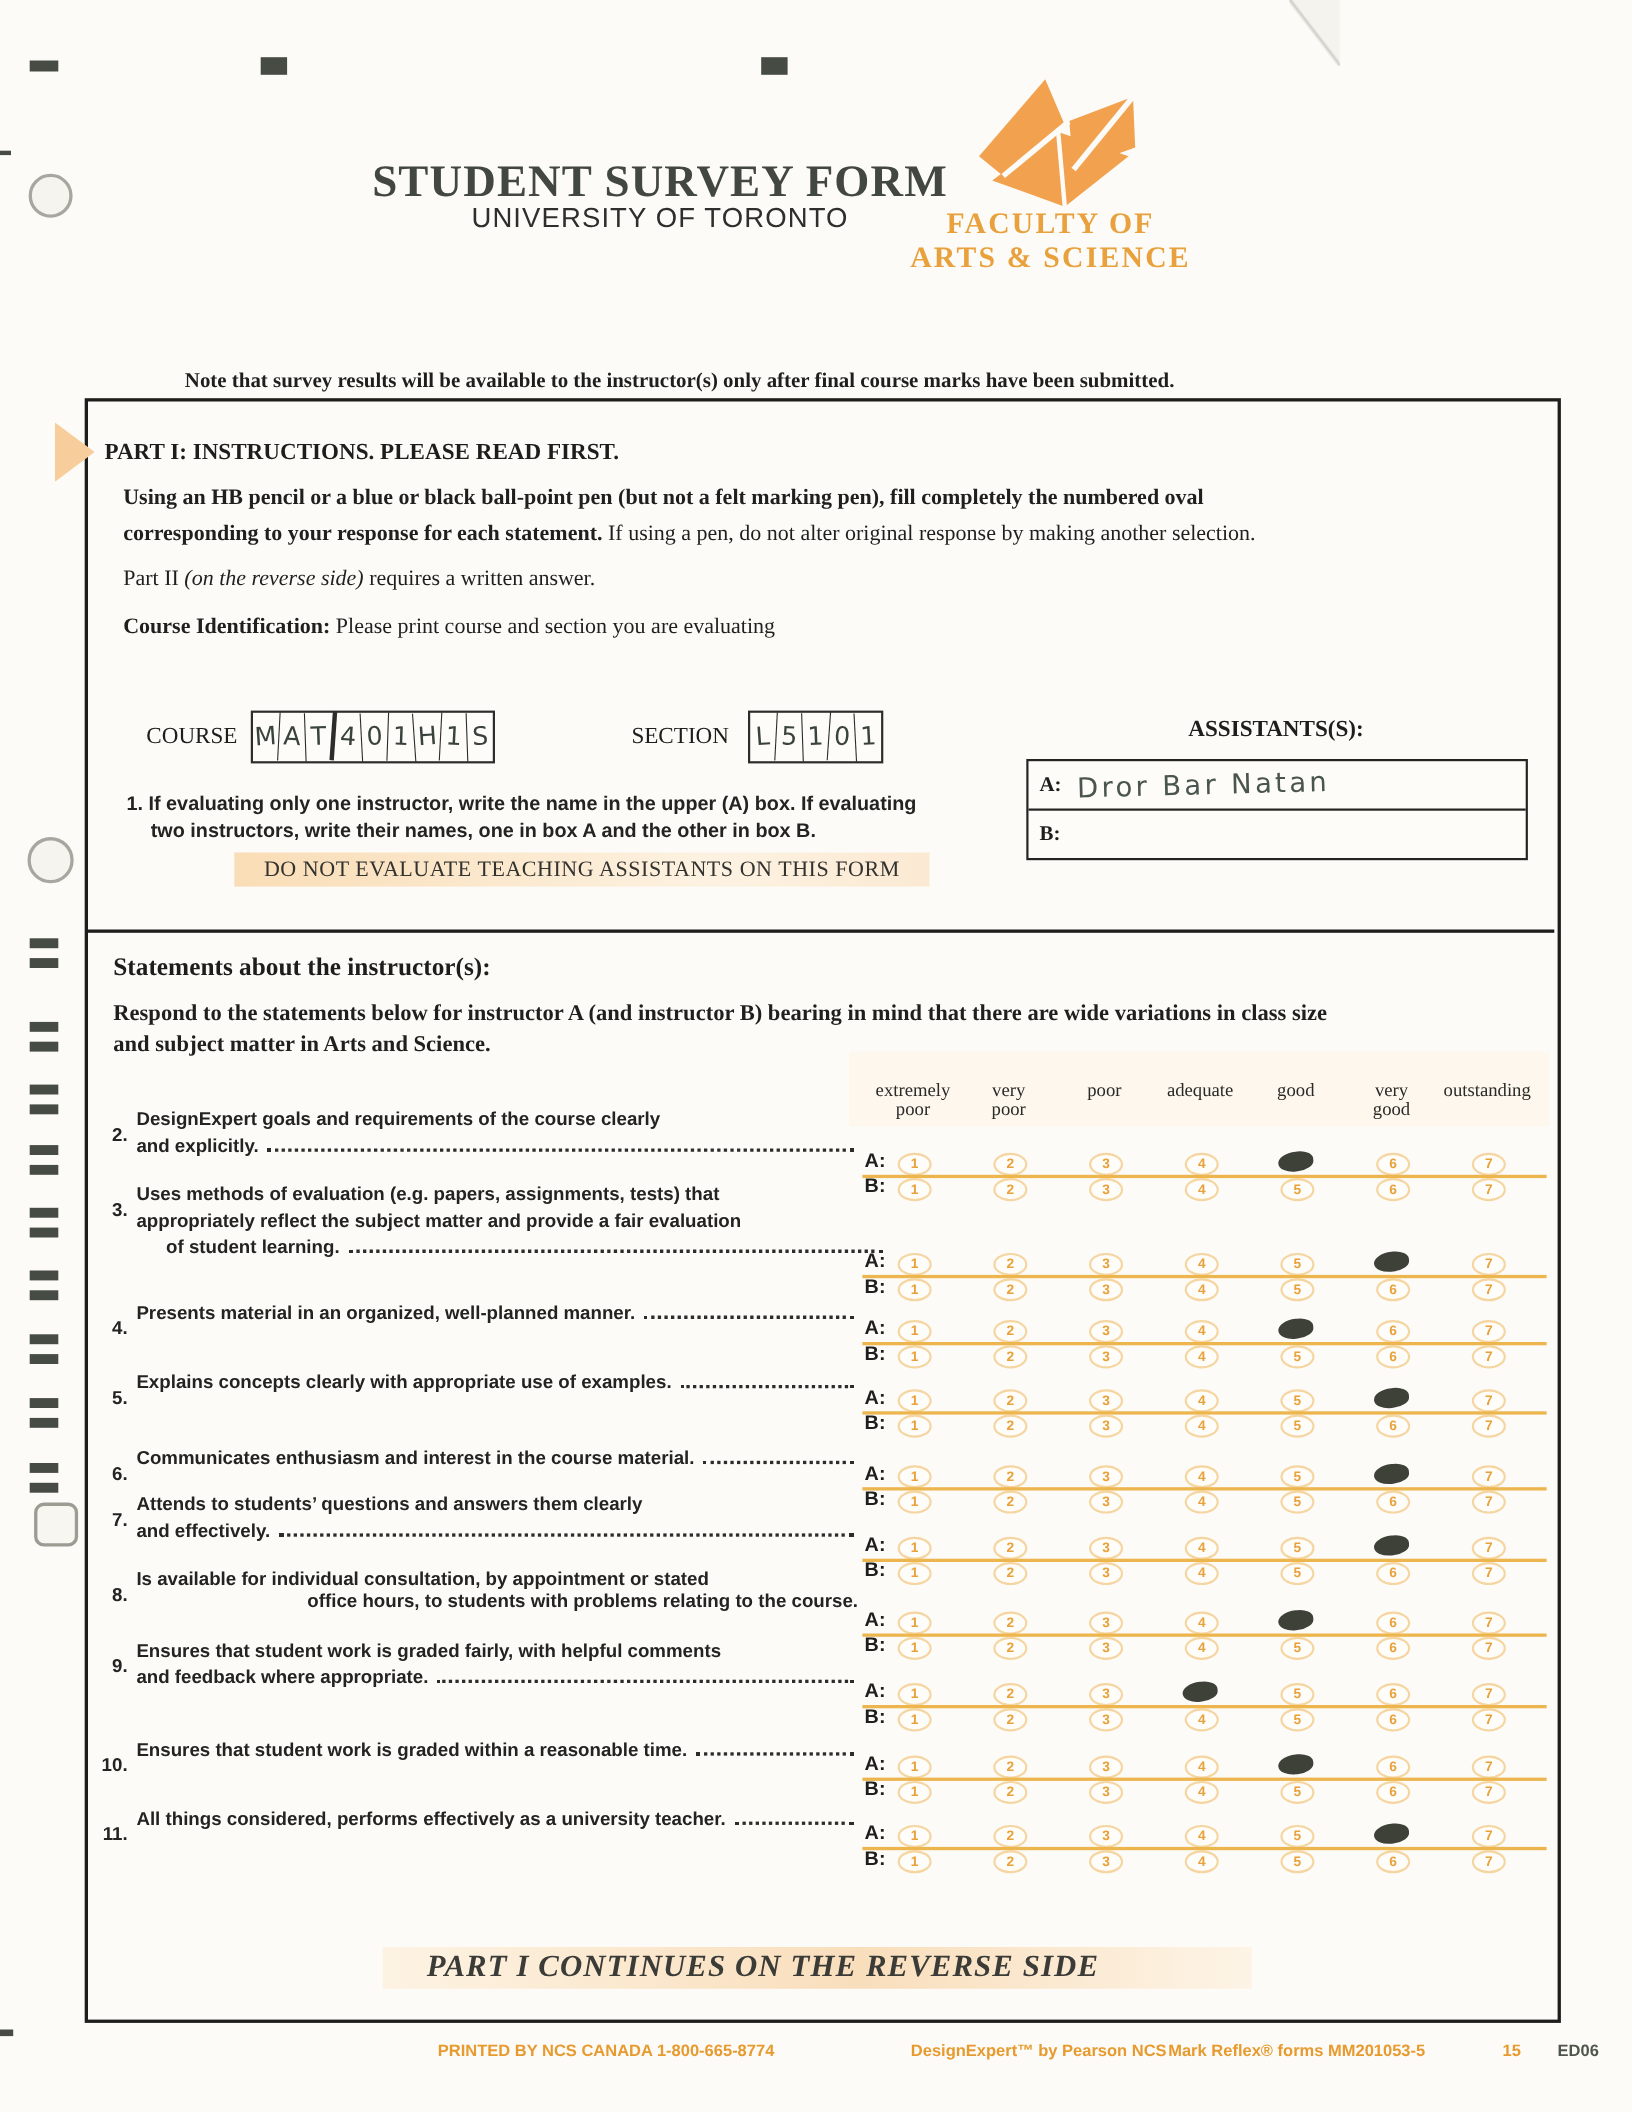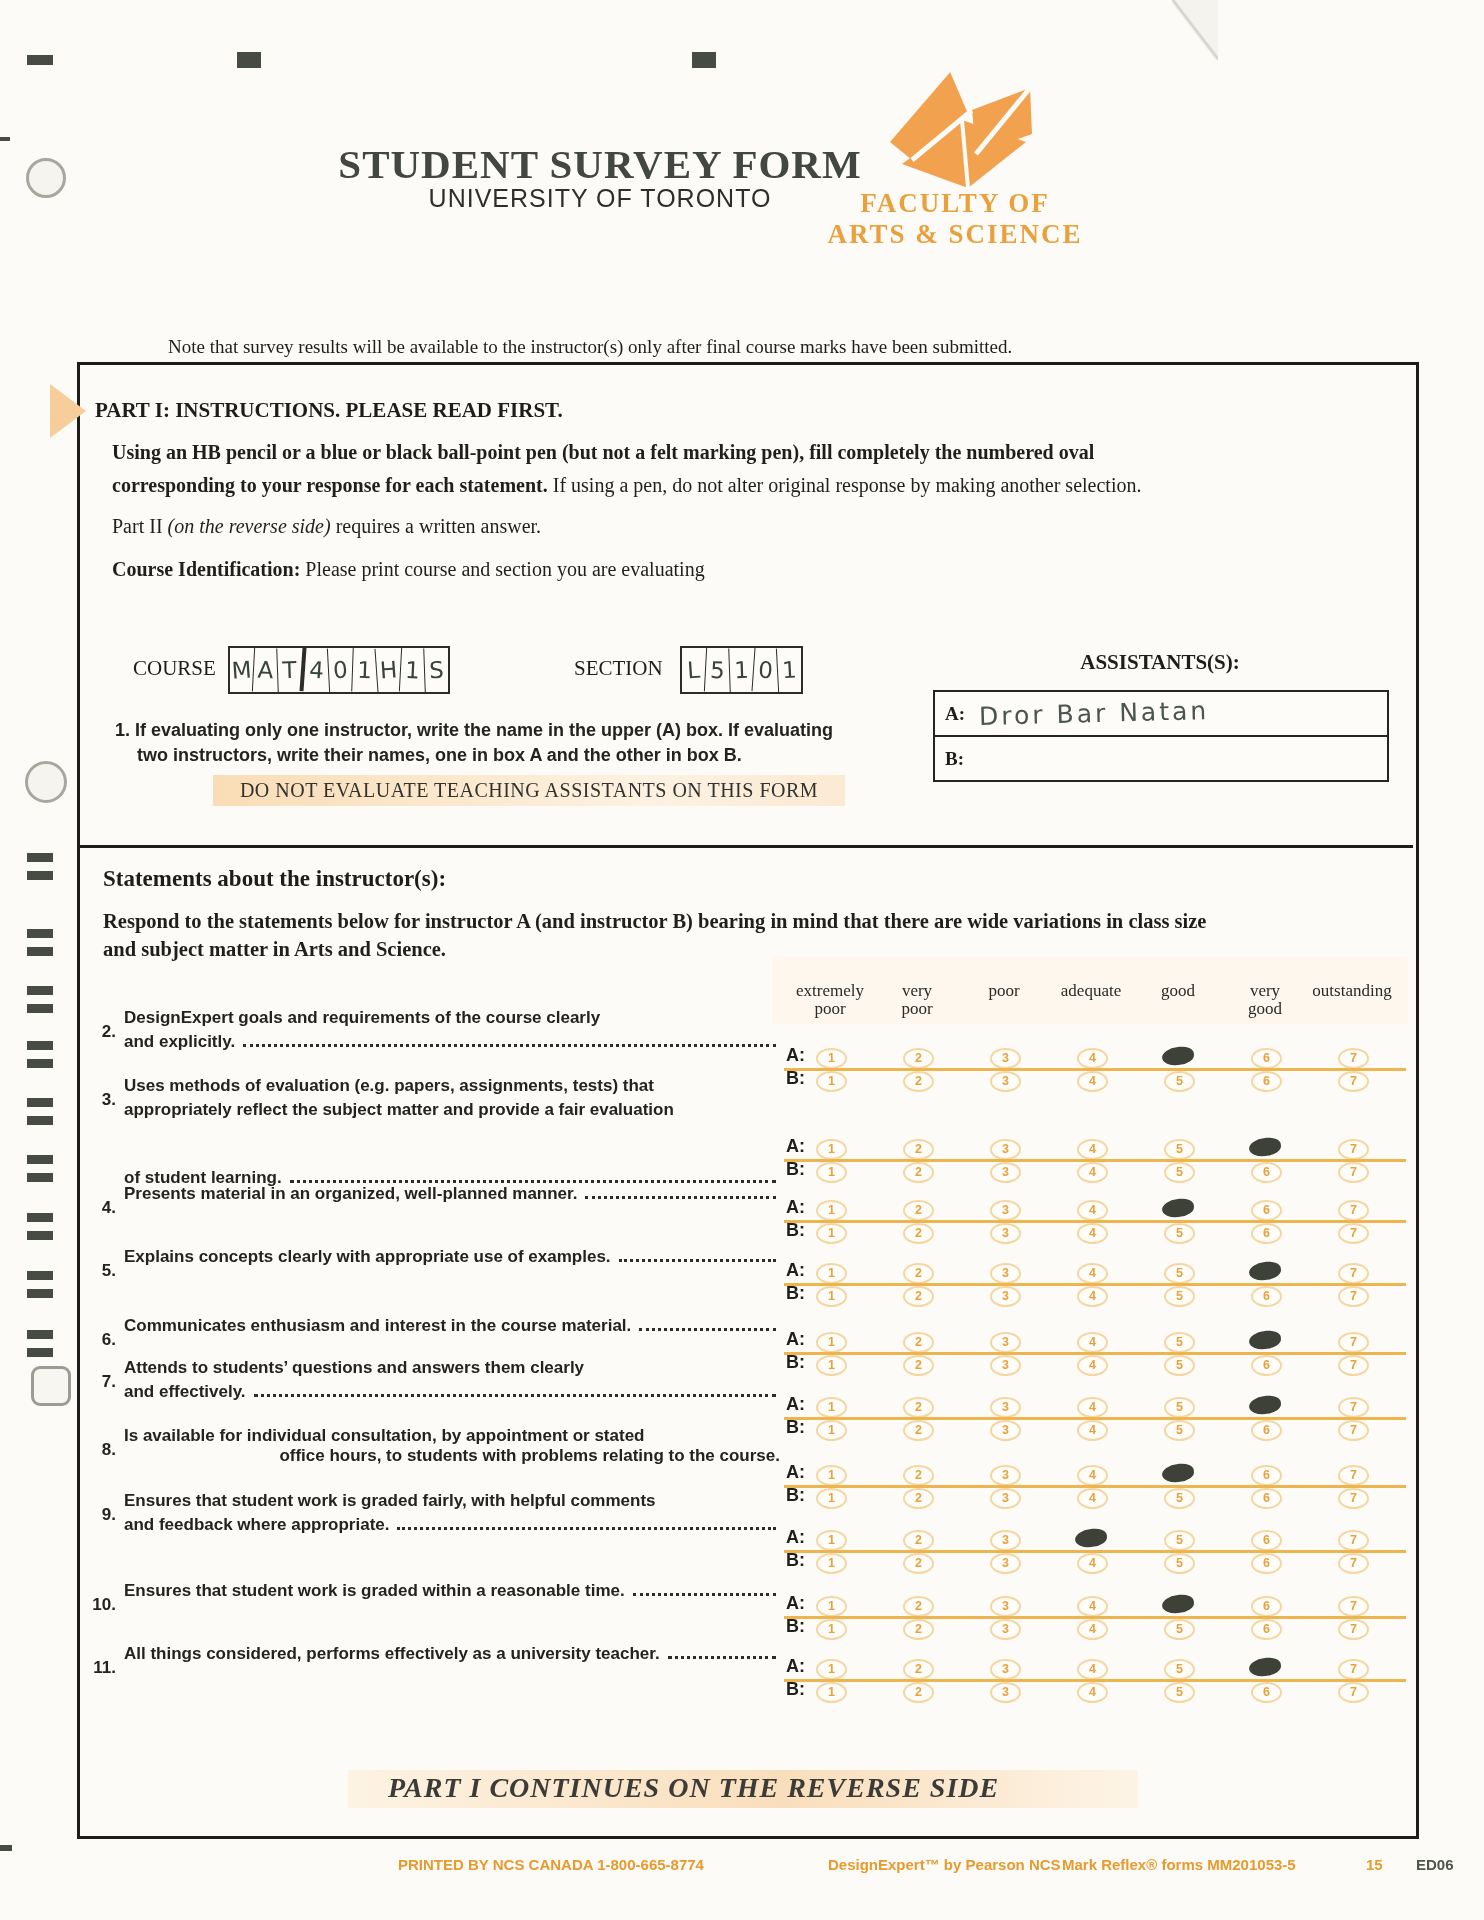--- a/index.html
+++ b/index.html
@@ -12,21 +12,21 @@
   .holesq{position:absolute;border:3px solid #9c9c93;border-radius:9px;background:#f7f6f1;}
   .fold{position:absolute;left:1172px;top:0;width:46px;height:60px;
         background:linear-gradient(to bottom left,#f4f3ee 46%,#cfcec7 49%,rgba(0,0,0,0) 53%);}
   
   .title{position:absolute;left:320px;top:140px;width:560px;text-align:center;
          font-weight:bold;font-size:41px;letter-spacing:1px;color:#434742;}
   .subtitle{position:absolute;left:320px;top:184px;width:560px;text-align:center;
             font-family:"Liberation Sans",sans-serif;font-size:25px;letter-spacing:1px;color:#2e2e2c;}
   .faculty{position:absolute;left:818px;width:274px;text-align:center;color:#E8A13C;
            font-size:27px;letter-spacing:2px;font-weight:bold;}
-  .note{position:absolute;left:168px;top:336px;font-size:19px;font-weight:normal;color:#1e1e1c;}
+  .note{position:absolute;left:168px;top:336px;font-size:19px;font-weight:bold;color:#1e1e1c;}
   
   .mainbox{position:absolute;left:77px;top:362px;width:1336px;height:1471px;
            border:3px solid #1d1d1b;background:transparent;}
   .arrow{position:absolute;left:50px;top:384px;width:36px;height:54px;background:#F7CE9B;
          -webkit-clip-path:polygon(0 0,100% 50%,0 100%);clip-path:polygon(0 0,100% 50%,0 100%);}
   .h-part1{position:absolute;left:95px;top:398px;font-size:21px;font-weight:bold;color:#1d1d1b;}
   .para{position:absolute;left:112px;font-size:20px;color:#1f1f1d;}
   .b{font-weight:bold;} .i{font-style:italic;}
   
   .lbl{position:absolute;font-size:21px;color:#1d1d1b;}
@@ -215,21 +215,21 @@
       <div class="bubble" style="left: 1251px; top: 1071px;">6</div>
       <div class="bubble" style="left: 1338px; top: 1071px;">7</div>
       <div class="goldline" style="top: 1068px;"></div>
       <div class="stmt-num" style="top: 1090px;">3.</div>
       <div class="stmt-line" style="top: 1072px;">
         <span class="txt">Uses methods of evaluation (e.g. papers, assignments, tests) that</span>
       </div>
       <div class="stmt-line" style="top: 1096px;">
         <span class="txt">appropriately reflect the subject matter and provide a fair evaluation</span>
       </div>
-      <div class="stmt-line" style="top: 1164px;">
+      <div class="stmt-line" style="top: 1120px; margin-left: 27px;">
         <span class="txt">of student learning.</span>
         <span class="leader"></span>
       </div>
       <div class="rowlab" style="top: 1136px;">A:</div>
       <div class="bubble" style="left: 816px; top: 1139px;">1</div>
       <div class="bubble" style="left: 903px; top: 1139px;">2</div>
       <div class="bubble" style="left: 990px; top: 1139px;">3</div>
       <div class="bubble" style="left: 1077px; top: 1139px;">4</div>
       <div class="bubble" style="left: 1164px; top: 1139px;">5</div>
       <div class="bubble filled" style="left: 1249px; top: 1138px;"></div>

